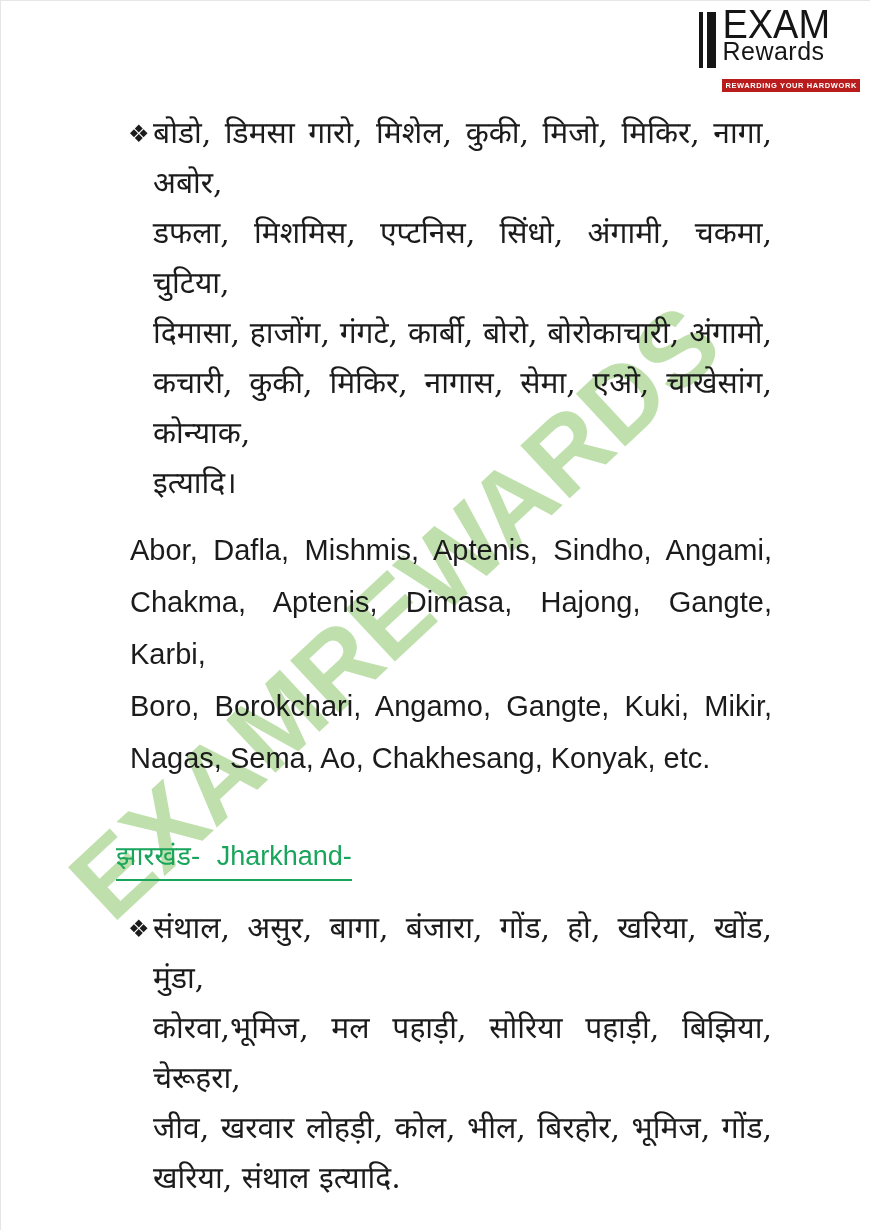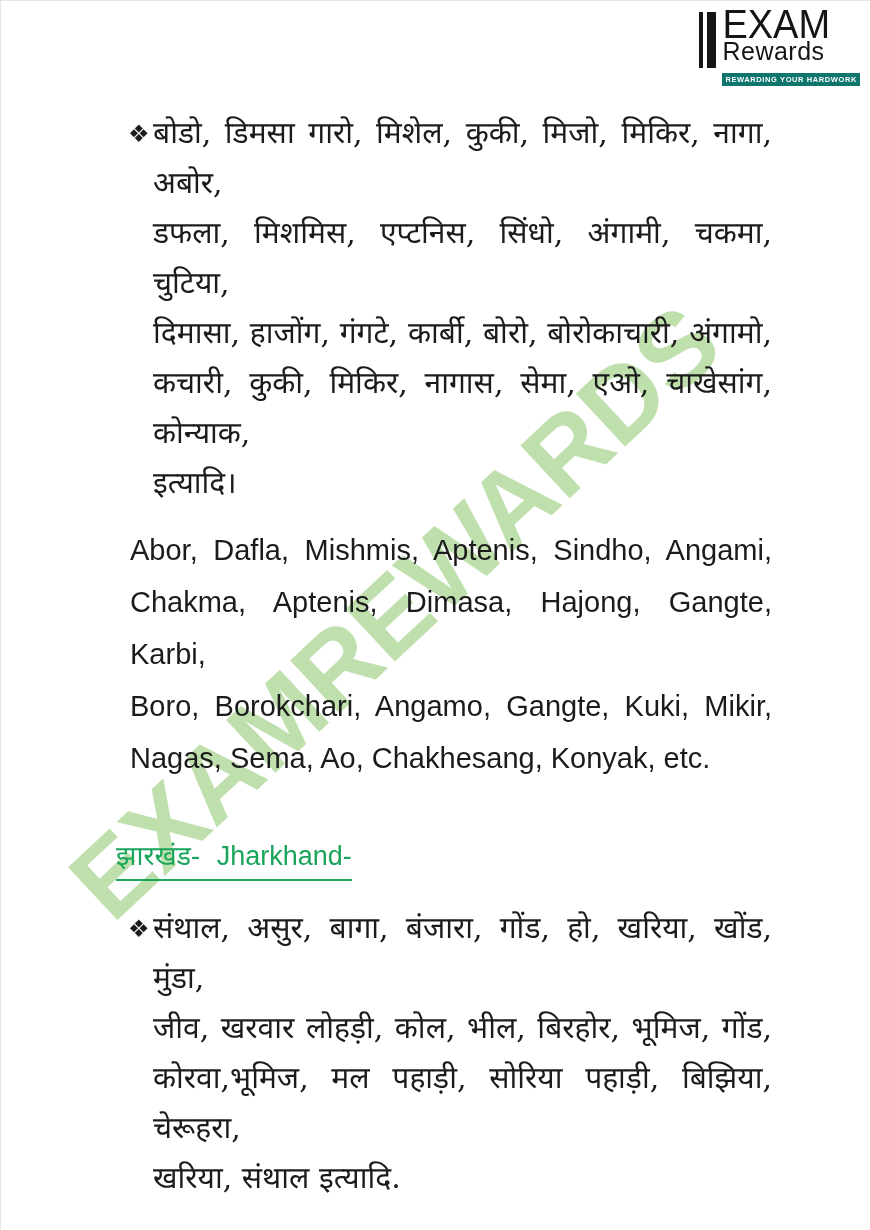--- a/index.html
+++ b/index.html
@@ -46,23 +46,23 @@
   .logo-exam {
     font-size: 38px; font-weight: 400; line-height: 0.82;
     letter-spacing: 0px; color: #151515;
     transform: scaleY(1.08); transform-origin: top left;
   }
   .logo-rewards {
     font-size: 25px; font-weight: 400; line-height: 1.0;
     color: #151515; margin-top: 0; letter-spacing: 0.5px;
   }
   .logo-tagline {
-    background: #0f766e; color: #ffffff;
+    background: #b91c1c; color: #ffffff;
     font-size: 7.5px; font-weight: 700; letter-spacing: 0.6px;
-    padding: 2px 3px 2px 3px; margin-top: 9px;
+    padding: 2px 3px 2px 3px; margin-top: 15px;
     white-space: nowrap;
   }
 
   
   .content {
     position: absolute;
     left: 130px; top: 108px;
     width: 642px;
     z-index: 1;
   }
@@ -155,19 +155,19 @@
     <h2 class="heading">
       <span class="h-wrap">
         <span class="h-hindi">झारखंड-</span>
         <span class="h-eng">Jharkhand-</span>
       </span>
     </h2>
 
     <div class="para hindi bulleted second">
       <span class="bullet">❖</span>
       <div class="jline">संथाल, असुर, बागा, बंजारा, गोंड, हो, खरिया, खोंड, मुंडा,</div>
+      <div class="jline">कोरवा,भूमिज, मल पहाड़ी, सोरिया पहाड़ी, बिझिया, चेरूहरा,</div>
       <div class="jline">जीव, खरवार लोहड़ी, कोल, भील, बिरहोर, भूमिज, गोंड,</div>
-      <div class="jline">कोरवा,भूमिज, मल पहाड़ी, सोरिया पहाड़ी, बिझिया, चेरूहरा,</div>
       <div class="jline last">खरिया, संथाल इत्यादि.</div>
     </div>
 
   </main>
 </div>
 
 </body></html>

